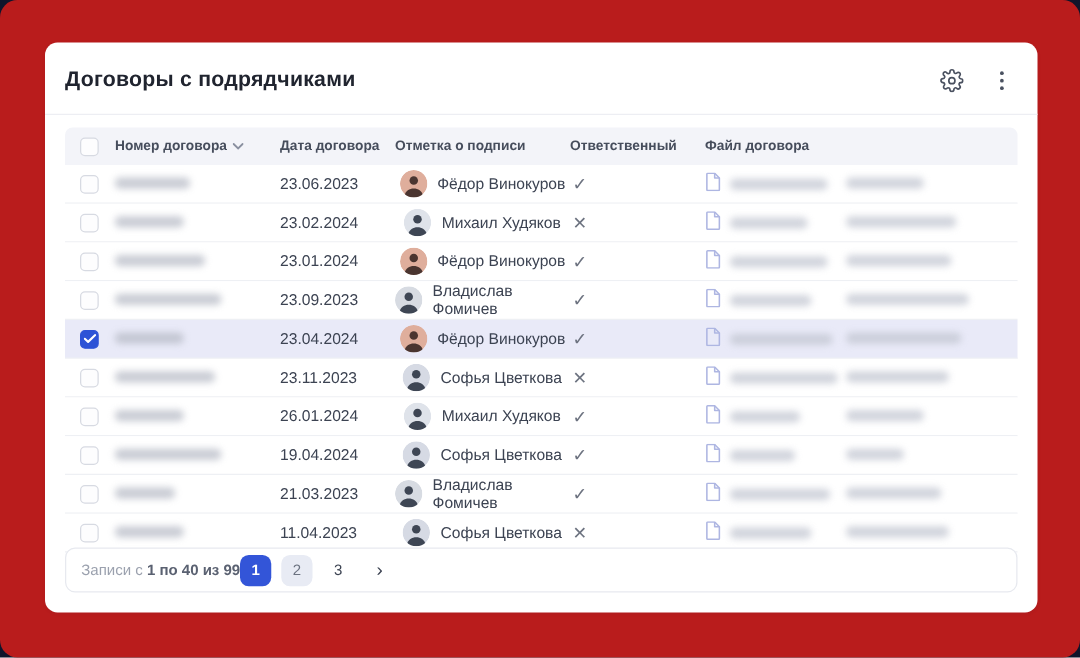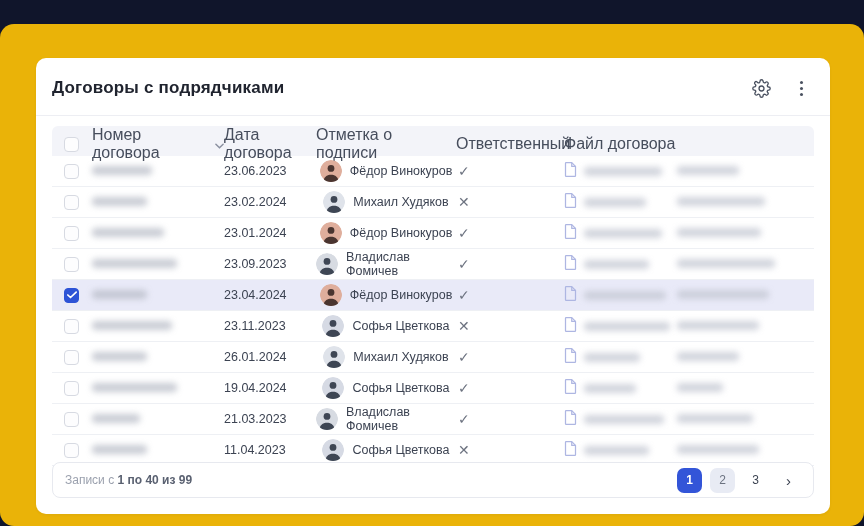--- a/index.html
+++ b/index.html
@@ -1,39 +1,39 @@
 <!DOCTYPE html>
 <html><head>
 <meta charset="utf-8">
 <style>
   * { margin:0; padding:0; box-sizing:border-box; }
   html,body { width:864px; height:526px; overflow:hidden; }
   body { background:#10152b; font-family:"Liberation Sans", sans-serif; }
-  .screen { position:absolute; inset:0; background:#eab308; border-radius:14px; overflow:hidden;margin-top:24px; }
+  .screen { position:absolute; inset:0; background:#b91c1c; border-radius:14px; overflow:hidden; }
 
   .card { position:absolute; left:36px; top:34px; width:794px; height:456px;
           background:#ffffff; border-radius:10px; box-shadow:0 1px 3px rgba(25,35,70,.06); }
 
   
   .card-header { display:flex; align-items:center; justify-content:space-between;
                  padding:17px 16px 14px 16px; border-bottom:1px solid #edeef3; }
   .page-title { font-size:17px; font-weight:700; color:#20242f; letter-spacing:.2px; }
   .header-actions { display:flex; align-items:center; gap:14px; }
   .btn-create { background:#3355d8; color:#fff; border:none; font-size:13px; font-weight:600;
                 padding:8px 17px; border-radius:7px; cursor:pointer; font-family:inherit; }
   .icon-btn { background:none; border:none; cursor:pointer; display:flex; align-items:center;
               justify-content:center; width:26px; height:26px; color:#4a5160; }
   .kebab { display:flex; flex-direction:column; gap:3px; align-items:center; }
   .kebab i { width:3px; height:3px; border-radius:50%; background:#4a5160; display:block; }
 
   
   .table-wrap { padding:10px 16px 0 16px; }
   .thead { display:grid; grid-template-columns:40px 132px 92px 140px 108px 113px 1fr;
            align-items:center; background:#f3f4f9; border-radius:6px 6px 0 0; height:30px;
-           font-size:16px; font-weight:400; color:#464d5c; }
+           font-size:11px; font-weight:700; color:#464d5c; }
   .thead .th { display:flex; align-items:center; gap:4px; }
   .sort-ico { color:#8a90a0; }
 
   .trow { display:grid; grid-template-columns:40px 132px 92px 140px 108px 113px 1fr;
           align-items:center; height:31px; border-bottom:1px solid #eef0f4;
           font-size:12.5px; color:#3c4352; background:#fff; cursor:pointer; }
   .trow.selected { background:#e9eaf8; }
   .cell-check { display:flex; justify-content:flex-start; padding-left:12px; }
   .checkbox { width:15px; height:15px; border:1px solid #d7dae2; border-radius:4px;
               background:#fdfdfe; display:flex; align-items:center; justify-content:center; }
@@ -49,21 +49,21 @@
   .avatar svg { display:block; }
 
   .sign { font-size:14px; color:#6d7380; padding-left:2px; }
 
   .cell-file { display:flex; align-items:center; gap:7px; }
   .file-ico { flex:0 0 auto; color:#aeb6e2; }
 
   
   .card-footer { position:absolute; left:16px; right:16px; bottom:16px; height:36px;
                  border:1px solid #e7e9ef; border-radius:8px; display:flex;
-                 align-items:center; justify-content:space-between; padding:0 12px;
+                 align-items:center; padding:0 12px;
                  background:#fff; }
   .records { font-size:12px; color:#9ba1ae; }
   .records b { color:#5a6171; font-weight:600; }
   .pager { display:flex; align-items:center; gap:8px; }
   .page-btn { min-width:25px; height:25px; border:none; border-radius:7px; font-size:12px;
               font-family:inherit; display:flex; align-items:center; justify-content:center;
               cursor:pointer; background:transparent; color:#3c4352; }
   .page-btn.active { background:#3355d8; color:#fff; font-weight:600; }
   .page-btn.soft { background:#e8ebf4; color:#6b7280; }
   .page-next { font-size:15px; color:#3c4352; }

